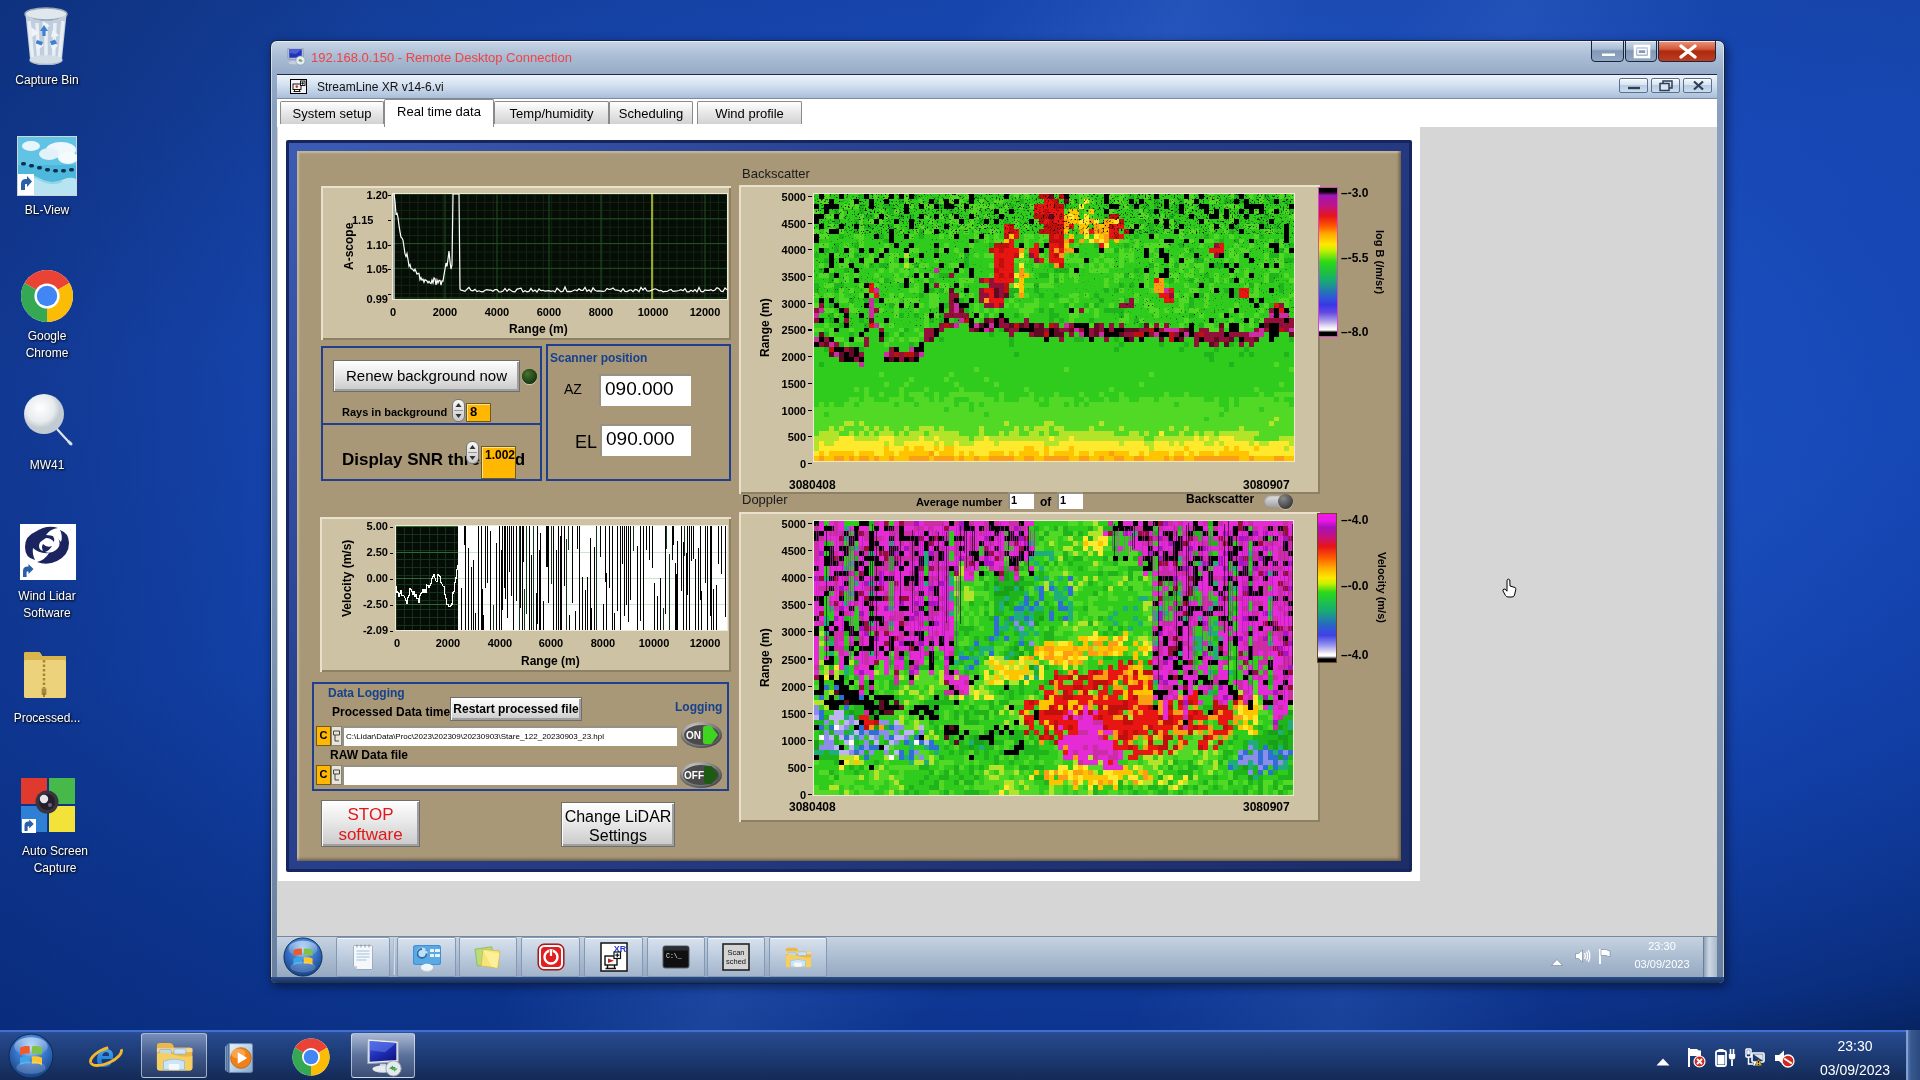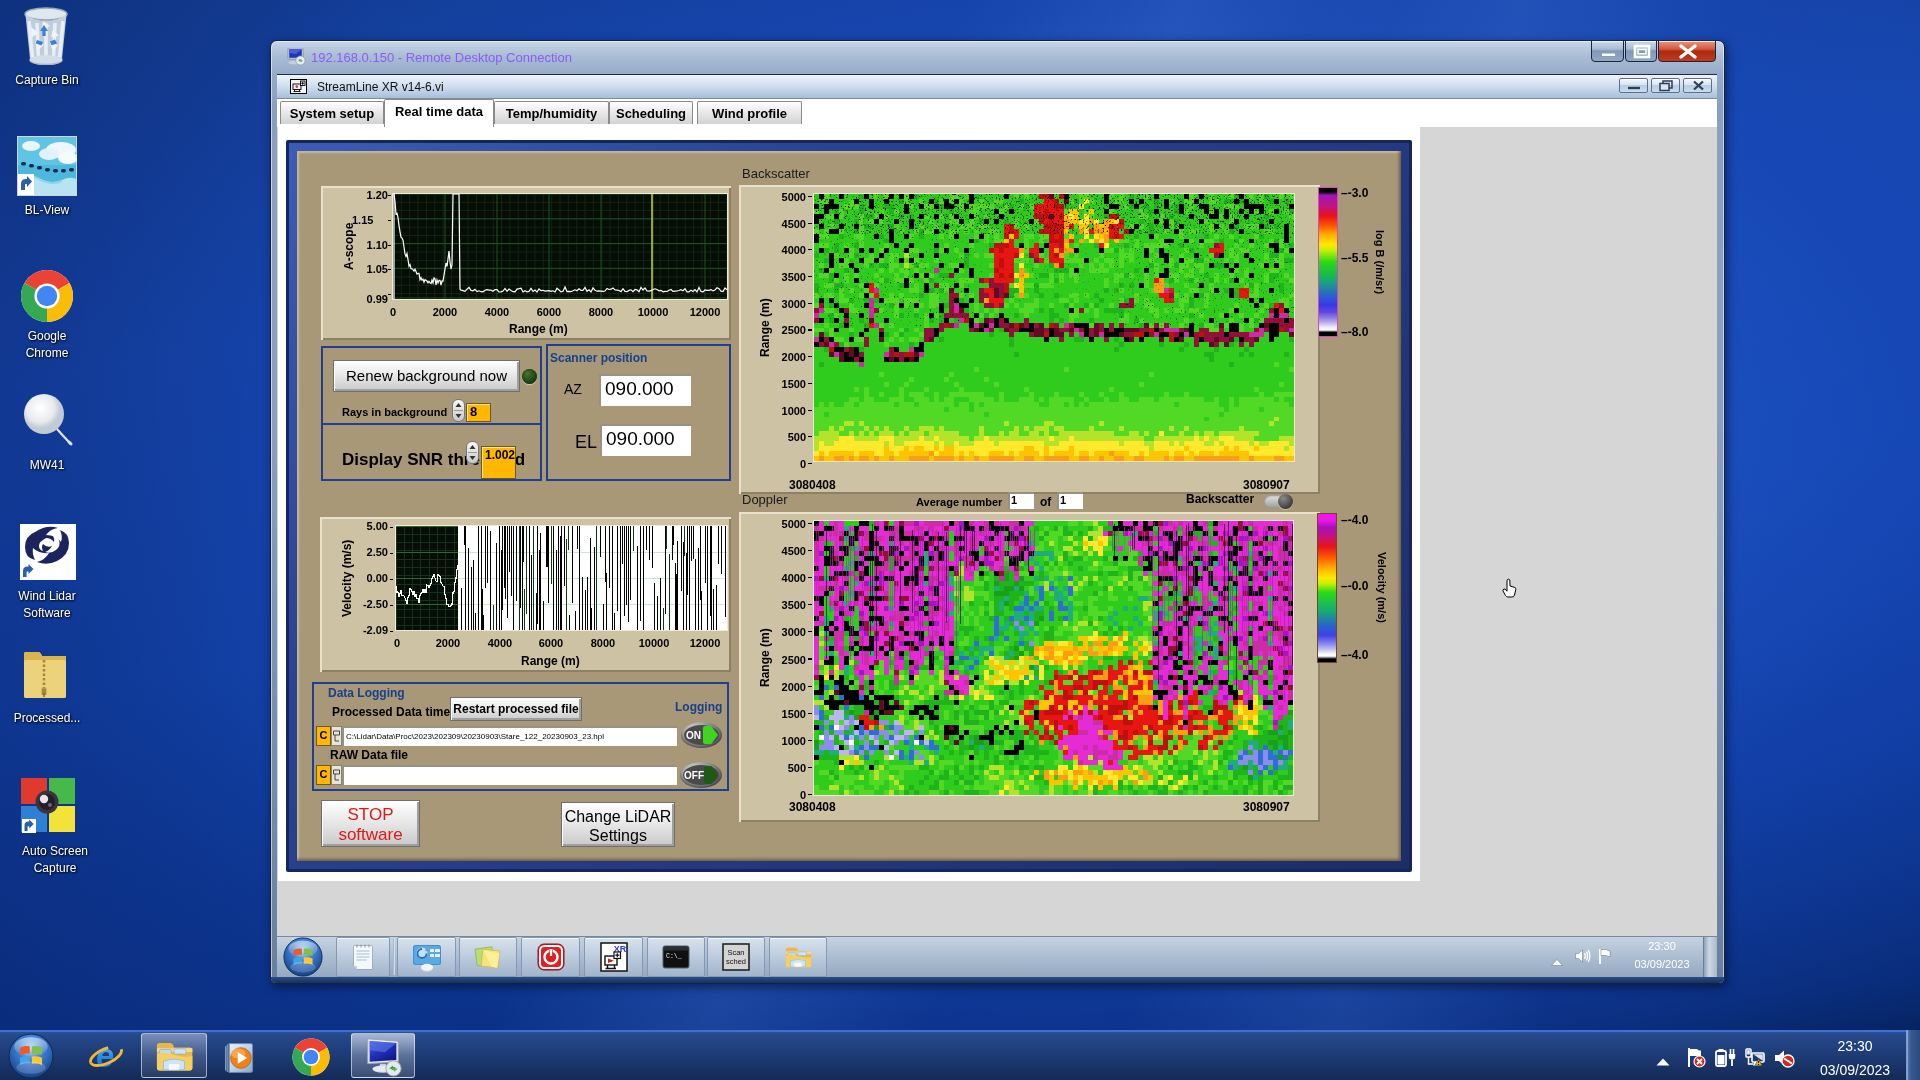--- a/index.html
+++ b/index.html
@@ -18,21 +18,21 @@
 .bluebox{border:2px solid #20408f;position:absolute}
 .ticks{position:absolute;width:4px;background:repeating-linear-gradient(180deg,#000 0 1px,transparent 1px 26.7px)}
 .orange-f{position:absolute;background:#ffb702;border:1px solid #6e5a1a;box-shadow:inset 1px 1px 0 rgba(255,255,255,0.6);font-weight:bold;font-size:13px;color:#000;padding-left:3px}
 .axis{position:absolute;font-size:11px;font-weight:bold;color:#000;white-space:nowrap}
 .rot{writing-mode:vertical-rl;transform:rotate(180deg);text-align:center}
 .rot2{writing-mode:vertical-rl;text-align:center}
 .tb-btn{position:absolute;top:937px;height:40px;border:1px solid #8399b3;border-radius:2px;background:linear-gradient(#d8e2ee,#bccbde 50%,#a2b5cb);display:flex;align-items:center;justify-content:center;box-shadow:inset 0 1px 0 #f4f8fc}
 .htb-btn{position:absolute;top:1033px;height:45px;border:1px solid rgba(255,255,255,0.55);border-radius:3px;display:flex;align-items:center;justify-content:center}
 .capbtn{position:absolute;top:40px;height:22px;border:1px solid #17273f;border-radius:0 0 4px 4px;background:linear-gradient(#cddaea 0%,#a9bcd4 40%,#8298b8 50%,#93a8c4 100%);box-shadow:inset 0 1px 0 rgba(255,255,255,0.7)}
 .mini-cap{position:absolute;top:78px;width:29px;height:15px;border:1px solid #5a7090;border-radius:2px;background:linear-gradient(#f4f8fc,#d8e4f0 45%,#b8cce2 50%,#cddcec 100%);display:flex;align-items:center;justify-content:center;font-size:9px;color:#223;box-shadow:inset 0 1px 0 #fff}
-.tab{position:absolute;top:101px;height:23px;background:linear-gradient(#ffffff,#ececec 40%,#d2d2d2);border:1px solid #8a8a8a;border-bottom:none;border-radius:2px 2px 0 0;font-size:13px;font-weight:bold;color:#000;text-align:center;padding-top:4px}
+.tab{position:absolute;top:101px;height:23px;background:linear-gradient(#ffffff,#ececec 40%,#d2d2d2);border:1px solid #8a8a8a;border-bottom:none;border-radius:2px 2px 0 0;font-size:13px;font-weight:normal;color:#000;text-align:center;padding-top:4px}
 </style></head>
 <body>
 
 <div class="ab" style="left:23px;top:7px"><svg width="46" height="60" viewBox="0 0 46 60">
 <ellipse cx="23" cy="7" rx="21" ry="6" fill="#dfe8ef" stroke="#9aa7b2" stroke-width="1.5"></ellipse>
 <path d="M2.5 8 L7 52 Q7.5 58 23 58 Q38.5 58 39 52 L43.5 8 Q35 13.5 23 13.5 Q11 13.5 2.5 8Z" fill="#cfdae4" opacity="0.92"></path>
 <path d="M6 14 L9.5 50 M14 16 L15.5 52 M23 16.5 L23 53 M32 16 L30.5 52 M40 14 L36.5 50" stroke="#f2f7fa" stroke-width="3.5" opacity="0.8"></path>
 <path d="M8 20 l8 6 -7 4z M20 14 l7 5 -8 3z M30 22 l6 7 -8 1z M12 34 l9 4 -7 6z M27 36 l8 2 -5 7z" fill="#eef4f8"></path>
 <path d="M17 24l4-6 4 6h-2.4v5h-3.2v-5z" fill="#3f7fd2"></path>
 <path d="M14 33l6 2-1.5 3.5-6-2.2z m13 1.5l5-2 2 4-5.5 1.8z" fill="#3f7fd2"></path>
@@ -120,21 +120,21 @@
  border:1px solid #13233f;box-shadow:inset 0 0 0 1px rgba(255,255,255,0.55), 2px 3px 10px rgba(0,10,30,0.55)"></div>
 <div class="ab" style="left:287px;top:48px"><svg width="20" height="18" viewBox="0 0 20 18">
 <rect x="1" y="0" width="15" height="11" rx="1" fill="#d7dde8" stroke="#7886a0" stroke-width="0.8"></rect>
 <path d="M2.2 1.2 L14.8 1.2 L14.8 9.8 L2.2 9.8Z" fill="#2233bb"></path>
 <path d="M2.2 1.2 L14.8 1.2 L9 6 L2.2 5Z" fill="#4a5fd4"></path>
 <ellipse cx="7" cy="14.5" rx="5.5" ry="1.8" fill="#c8cedb"></ellipse>
 <circle cx="13.5" cy="12.5" r="4.6" fill="#e9edf3" stroke="#8a96aa" stroke-width="0.7"></circle>
 <path d="M11 12.5 l2.4-1.8 v1 h1.6 l-1.2 1.6 z" fill="#3f9c3f"></path>
 <path d="M16 12.7 l-2.2 1.9 v-1 l-1.5-.1 1-1.5 z" fill="#5fb55f"></path>
 </svg></div>
-<div class="ab" style="left:311px;top:50px;font-size:13px;color:#8b5cf6">192.168.0.150 - Remote Desktop Connection</div>
+<div class="ab" style="left:311px;top:50px;font-size:13px;color:#ef4444">192.168.0.150 - Remote Desktop Connection</div>
 <div class="capbtn" style="left:1591px;width:33px"><svg width="33" height="22">
       <path d="M10 14h13" stroke="#fff" stroke-width="3"></path>
       <path d="M10 14h13" stroke="#33507a" stroke-width="1" transform="translate(0,1.5)" opacity="0.4"></path>
     </svg></div>
 <div class="capbtn" style="left:1625px;width:32px"><svg width="32" height="22">
       <rect x="9" y="5" width="14" height="11" fill="none" stroke="#fff" stroke-width="2.6"></rect>
       <rect x="12" y="8.4" width="8" height="4.4" fill="none" stroke="#fff" stroke-width="1.6"></rect>
     </svg></div>
 <div class="capbtn" style="left:1658px;width:58px;background:linear-gradient(#e89a82 0%,#d4593a 40%,#ad2a10 52%,#bc3c22 100%)"><svg width="58" height="22">
       <path d="M22 5 L36 16 M36 5 L22 16" stroke="#fff" stroke-width="3.4" stroke-linecap="round"></path>

